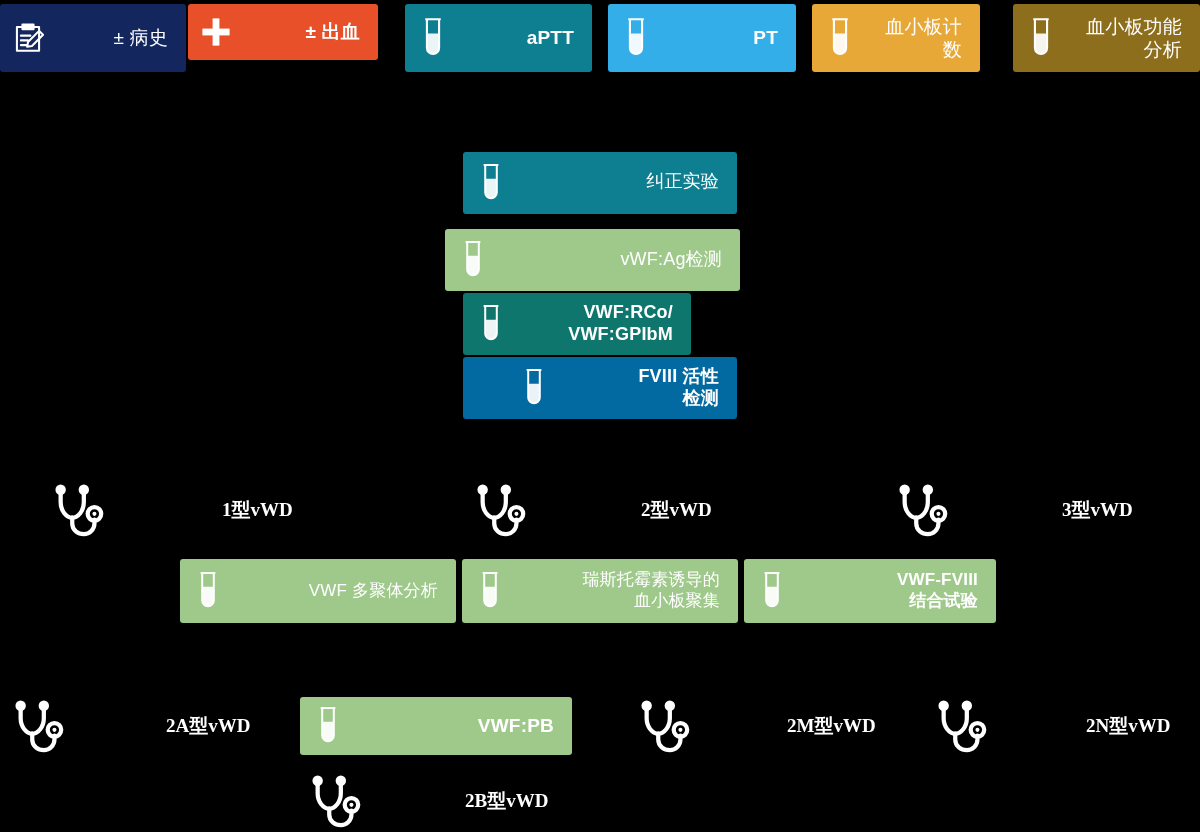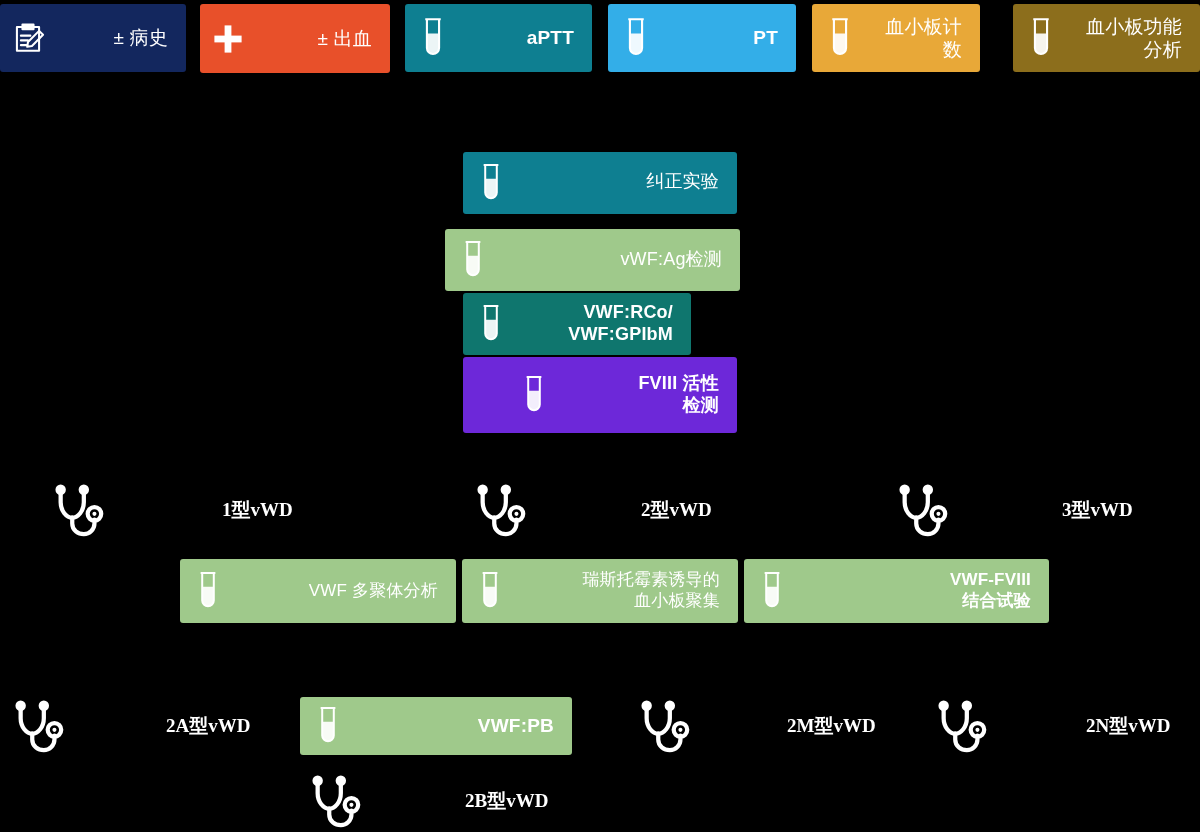--- a/index.html
+++ b/index.html
@@ -98,21 +98,21 @@
       <svg width="38" height="38" viewBox="0 0 48 48" fill="none" stroke="#ffffff" stroke-width="2.6" stroke-linecap="round" stroke-linejoin="round">
         <path d="M10 10 h28 v30 h-28 z"></path>
         <path d="M17 7 h14 v6 h-14 z" fill="#ffffff"></path>
         <path d="M15 21 h12 M15 27 h9 M15 33 h7"></path>
         <path d="M38 15 l5 5 -14 14 -6 1 1 -6 z" fill="none"></path>
       </svg>
     </span>
     <span class="label">± 病史</span>
   </div>
 
-  <div class="card toprow" id="c-bleeding" style="left: 200px; top: 4px; width: 190px; height: 69px; background: rgb(232, 80, 42);">
+  <div class="card toprow" id="c-bleeding" style="left: 188px; top: 4px; width: 190px; height: 56px; background: rgb(232, 80, 42); font-weight: bold;">
     <span class="icon-slot">
       <svg width="34" height="34" viewBox="0 0 40 40">
         <rect x="16" y="4" width="8" height="32" fill="#ffffff"></rect>
         <rect x="4" y="16" width="32" height="8" fill="#ffffff"></rect>
       </svg>
     </span>
     <span class="label">± 出血</span>
   </div>
 
   <div class="card toprow bold" id="c-aptt" style="left: 405px; top: 4px; width: 187px; height: 68px; background: rgb(14, 127, 145);">
@@ -179,21 +179,21 @@
     <span class="icon-slot">
       <svg width="28" height="40" viewBox="0 0 24 38" fill="none" stroke="#ffffff" stroke-width="1.9">
         <path d="M5 2 h14 M6.5 2 v26 a5.5 5.5 0 0 0 11 0 V2"></path>
         <path d="M6.5 15 v13 a5.5 5.5 0 0 0 11 0 V15 z" fill="#ffffff" stroke="none" opacity="0.92"></path>
       </svg>
     </span>
     <span class="label">VWF:RCo/
 VWF:GPIbM</span>
   </div>
 
-  <div class="card stackcard bold" id="c-fviii" style="left: 463px; top: 357px; width: 274px; height: 76px; background: #6d28d9; padding-left: 43px;">
+  <div class="card stackcard bold" id="c-fviii" style="left: 463px; top: 357px; width: 274px; height: 62px; background: #0369a1; padding-left: 43px;">
     <span class="icon-slot">
       <svg width="28" height="40" viewBox="0 0 24 38" fill="none" stroke="#ffffff" stroke-width="1.9">
         <path d="M5 2 h14 M6.5 2 v26 a5.5 5.5 0 0 0 11 0 V2"></path>
         <path d="M6.5 15 v13 a5.5 5.5 0 0 0 11 0 V15 z" fill="#ffffff" stroke="none" opacity="0.92"></path>
       </svg>
     </span>
     <span class="label">FVIII 活性
 检测</span>
   </div>
 
@@ -253,21 +253,21 @@
     <span class="icon-slot">
       <svg width="28" height="40" viewBox="0 0 24 38" fill="none" stroke="#ffffff" stroke-width="1.9">
         <path d="M5 2 h14 M6.5 2 v26 a5.5 5.5 0 0 0 11 0 V2"></path>
         <path d="M6.5 15 v13 a5.5 5.5 0 0 0 11 0 V15 z" fill="#ffffff" stroke="none" opacity="0.92"></path>
       </svg>
     </span>
     <span class="label">瑞斯托霉素诱导的
 血小板聚集</span>
   </div>
 
-  <div class="card midcard bold" id="c-binding" style="left: 744px; top: 559px; width: 305px; height: 64px; background: rgb(159, 201, 139);">
+  <div class="card midcard bold" id="c-binding" style="left: 744px; top: 559px; width: 252px; height: 64px; background: rgb(159, 201, 139);">
     <span class="icon-slot">
       <svg width="28" height="40" viewBox="0 0 24 38" fill="none" stroke="#ffffff" stroke-width="1.9">
         <path d="M5 2 h14 M6.5 2 v26 a5.5 5.5 0 0 0 11 0 V2"></path>
         <path d="M6.5 15 v13 a5.5 5.5 0 0 0 11 0 V15 z" fill="#ffffff" stroke="none" opacity="0.92"></path>
       </svg>
     </span>
     <span class="label">VWF-FVIII
 结合试验</span>
   </div>
 

